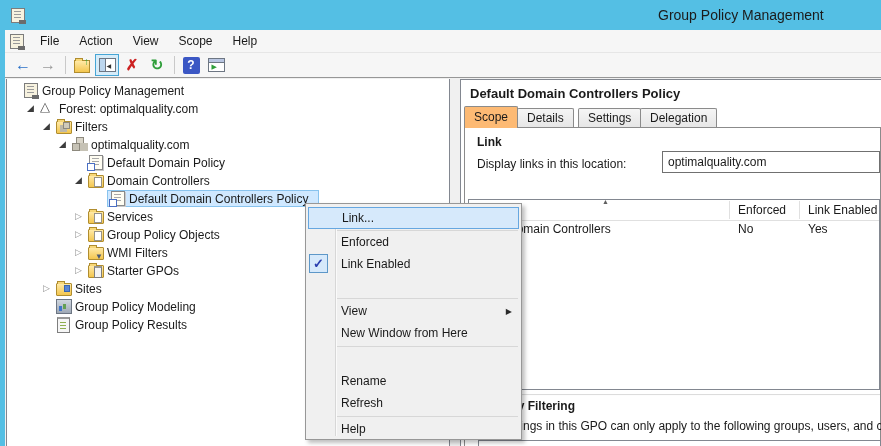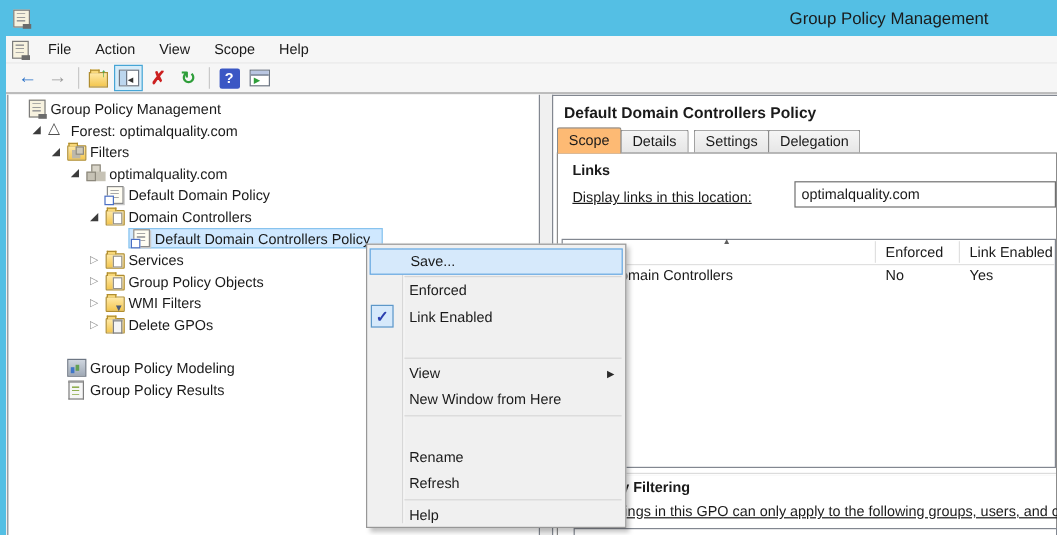--- a/index.html
+++ b/index.html
@@ -87,21 +87,21 @@
          border-left:1px solid #828790;border-top:1px solid #828790;box-sizing:border-box;}
   .gpo-title{position:absolute;left:9px;top:6px;font-size:13px;font-weight:bold;white-space:nowrap;}
   .tabstrip{position:absolute;left:3px;top:26px;height:22px;}
   .tab{position:absolute;height:29px;line-height:19px;top:2px;padding:0 9px;white-space:nowrap;
        background:linear-gradient(#f5f5f5,#dedede);border:1px solid #8b8b8b;border-bottom:none;
        border-radius:2px 2px 0 0;box-sizing:border-box;}
   .tab.active{top:0;height:22px;line-height:21px;background:#fdba74;z-index:3;}
   .tabpanel{position:absolute;left:3px;top:47px;width:417px;height:340px;background:#fff;
             border:1px solid #8b8b8b;box-sizing:border-box;}
   .sec-head{position:absolute;font-weight:bold;white-space:nowrap;}
-  .plain{position:absolute;white-space:nowrap;text-decoration:underline;}
+  .plain{position:absolute;white-space:nowrap;}
   .dropdown{position:absolute;left:197px;top:23px;width:218px;height:22px;background:#fff;
             border:1px solid #707070;line-height:20px;padding-left:5px;box-sizing:border-box;white-space:nowrap;}
   .linktable{position:absolute;left:3px;top:71px;width:412px;height:191px;background:#fff;
              border:1px solid #828790;box-sizing:border-box;}
   .th-row{position:absolute;left:0;top:0;right:0;height:20px;border-bottom:1px solid #e0e0e0;}
   .th-sep{position:absolute;top:1px;width:1px;height:18px;background:#e0e0e0;}
   .th-label{position:absolute;top:3px;white-space:nowrap;}
   .sortarrow{position:absolute;top:-2px;font-size:7px;color:#5f5f5f;}
   .sortarrow::before{content:"▲";}
   .tbl-row{position:absolute;left:0;top:20px;right:0;height:18px;}
@@ -215,42 +215,47 @@
       <span class="tlabel" style="left:100px">Group Policy Objects</span>
     </div>
     <div class="trow" style="top:165px">
       <span class="exp collapsed" style="left:65px"></span>
       <span class="ticn icn i-folder f-wmi" style="left:81px"></span>
       <span class="tlabel" style="left:100px">WMI Filters</span>
     </div>
     <div class="trow" style="top:183px">
       <span class="exp collapsed" style="left:65px"></span>
       <span class="ticn icn i-folder f-clip" style="left:81px"></span>
-      <span class="tlabel" style="left:100px">Delete GPOs</span>
+      <span class="tlabel" style="left:100px">Starter GPOs</span>
+    </div>
+    <div class="trow" style="top:201px">
+      <span class="exp collapsed" style="left:33px"></span>
+      <span class="ticn icn i-folder f-site" style="left:49px"></span>
+      <span class="tlabel" style="left:68px">Sites</span>
     </div>
     <div class="trow" style="top:219px">
       <span class="ticn icn i-model" style="left:49px"></span>
       <span class="tlabel" style="left:68px">Group Policy Modeling</span>
     </div>
     <div class="trow" style="top:237px">
       <span class="ticn icn i-result" style="left:50px"></span>
       <span class="tlabel" style="left:68px">Group Policy Results</span>
     </div>
   </div>
 
   <div id="rpane">
     <div class="gpo-title">Default Domain Controllers Policy</div>
     <div class="tabstrip">
       <span class="tab active" style="left:0">Scope</span>
       <span class="tab" style="left:53px">Details</span>
       <span class="tab" style="left:114px">Settings</span>
       <span class="tab" style="left:176px">Delegation</span>
     </div>
     <div class="tabpanel">
-      <div class="sec-head" style="left:12px;top:7px">Links</div>
+      <div class="sec-head" style="left:12px;top:7px">Link</div>
       <div class="plain" style="left:12px;top:29px">Display links in this location:</div>
       <div class="dropdown">
         <span>optimalquality.com</span>
       </div>
 
       <div class="linktable">
         <div class="th-row">
           <span class="th-label" style="left:8px">Location</span>
           <span class="sortarrow" style="left:133px"></span>
           <span class="th-sep" style="left:260px"></span>
@@ -268,21 +273,21 @@
 
       <div class="etched" style="left:3px;top:266px;width:412px"></div>
       <div class="sec-head" style="left:12px;top:271px">Security Filtering</div>
       <div class="plain" style="left:12px;top:291px">The settings in this GPO can only apply to the following groups, users, and computers</div>
       <div class="minilist" style="left:13px;top:312px;width:403px;height:30px"></div>
     </div>
   </div>
 
   <div id="ctx">
     <div class="gutterline"></div>
-    <div class="mi hl" style="top:3px">Save...</div>
+    <div class="mi hl" style="top:3px">Link...</div>
     <div class="msep" style="top:26px"></div>
     <div class="mi" style="top:27px">Enforced</div>
     <span class="mcheck" style="top:50px"></span>
     <div class="mi" style="top:49px">Link Enabled</div>
     <div class="msep" style="top:94px"></div>
     <div class="mi" style="top:96px">View</div>
     <span class="subarrow" style="top:103px"></span>
     <div class="mi" style="top:118px">New Window from Here</div>
     <div class="msep" style="top:142px"></div>
     <div class="mi" style="top:166px">Rename</div>

